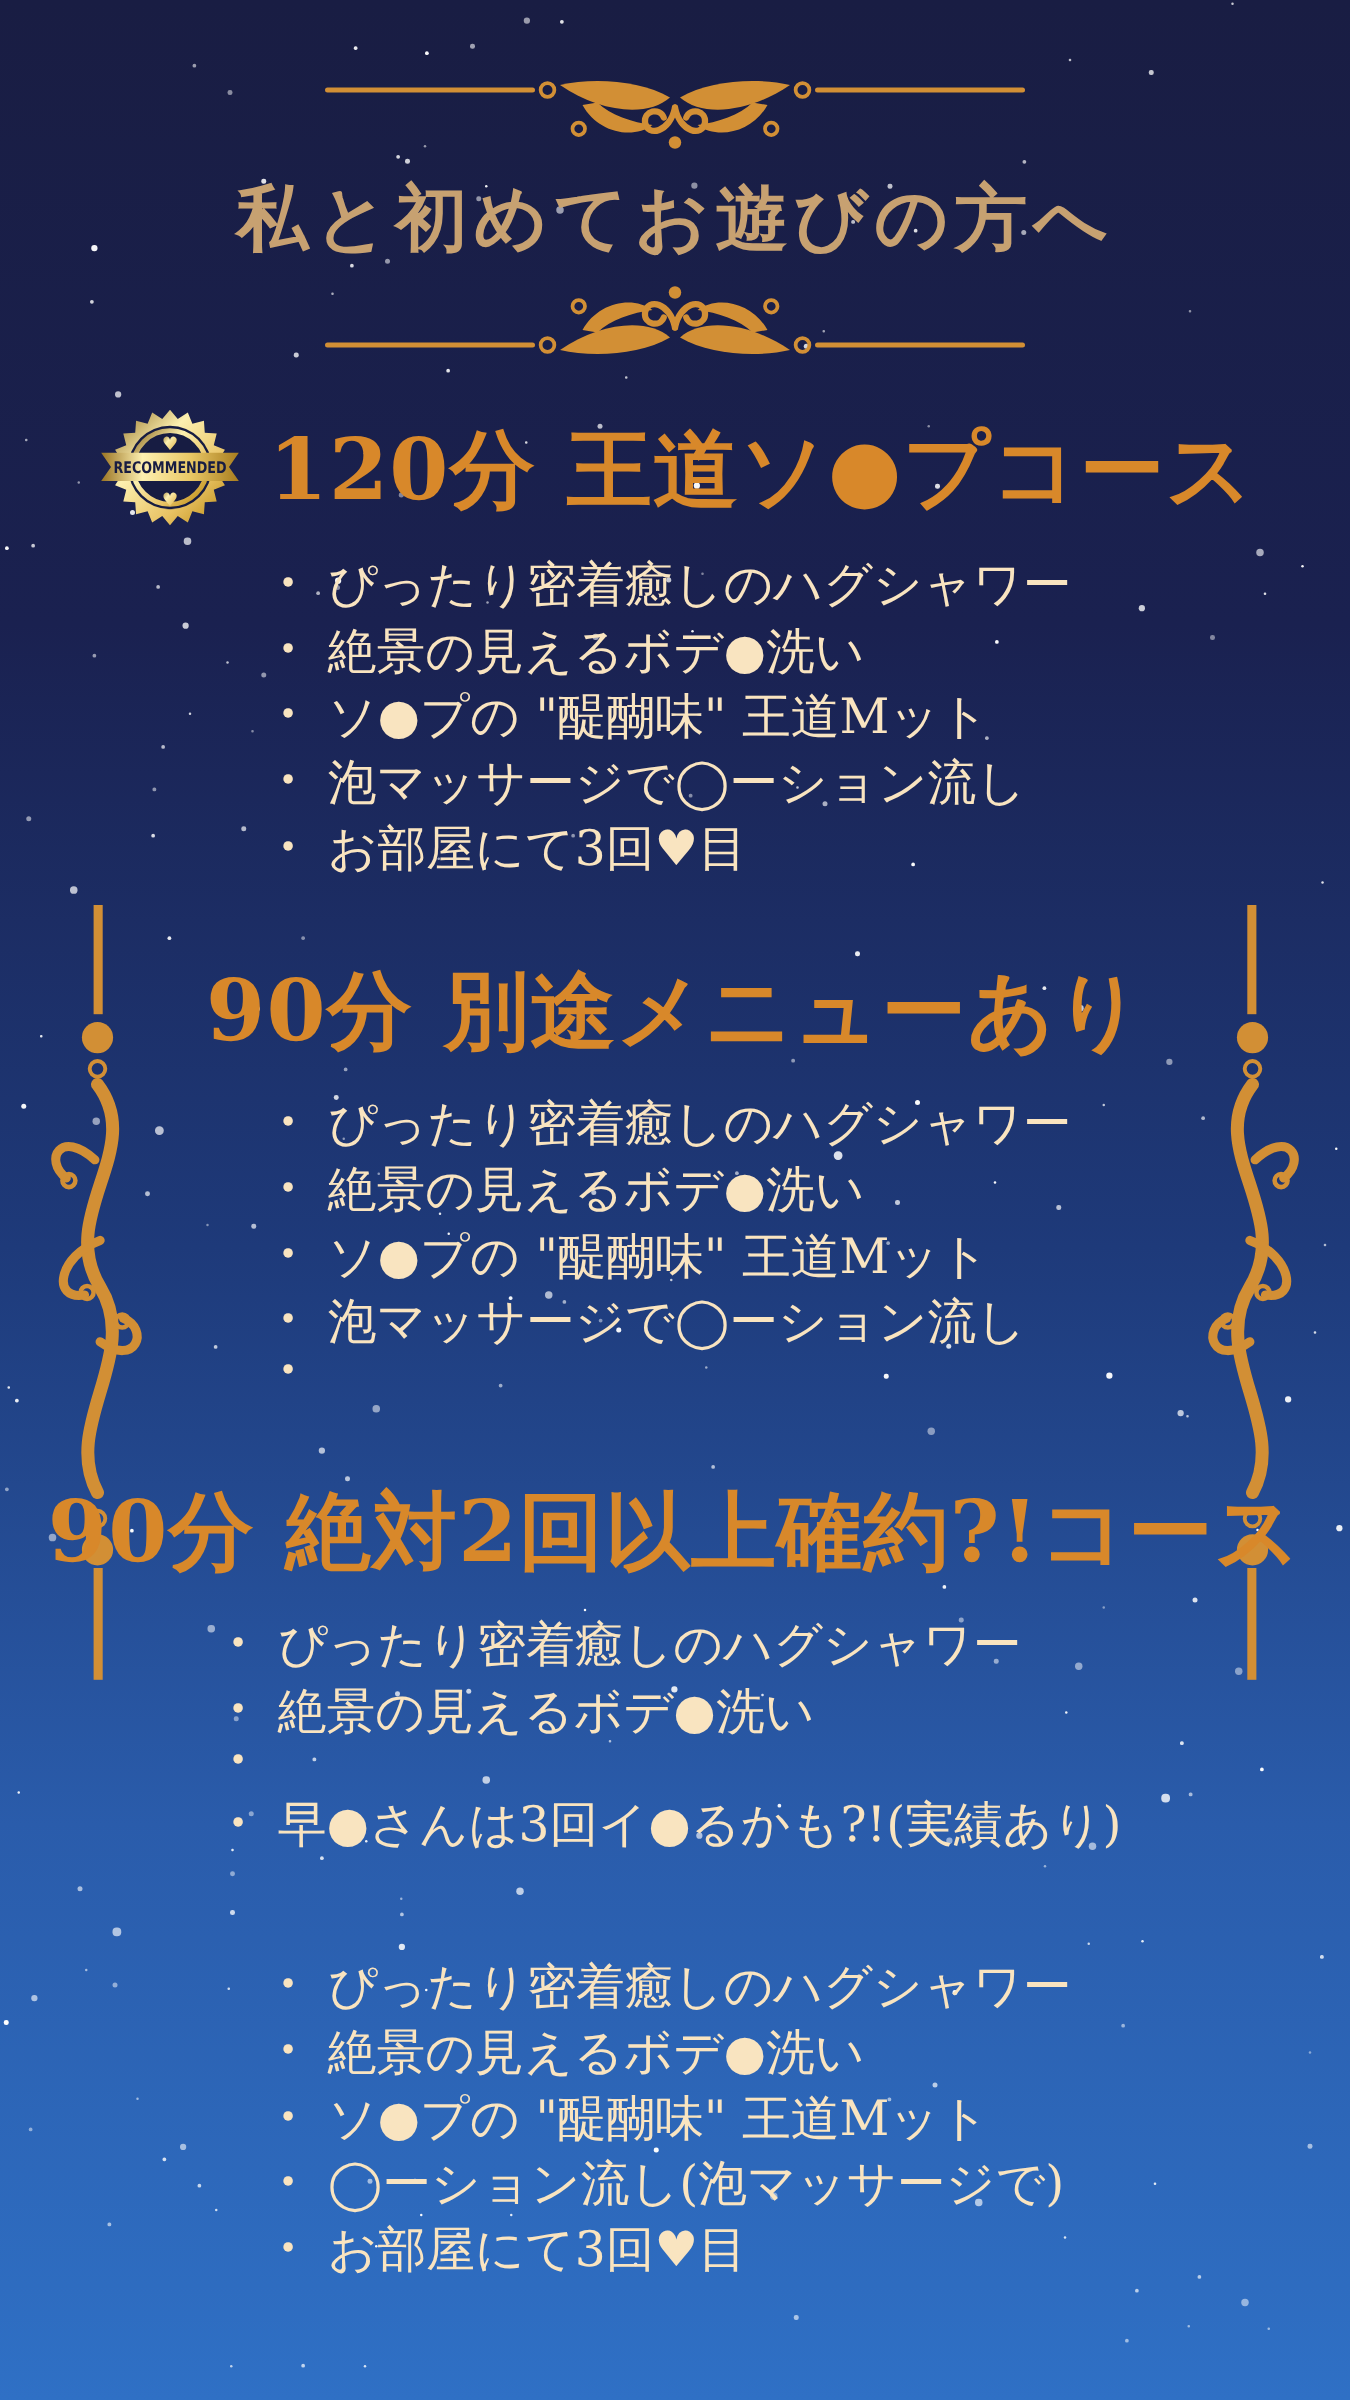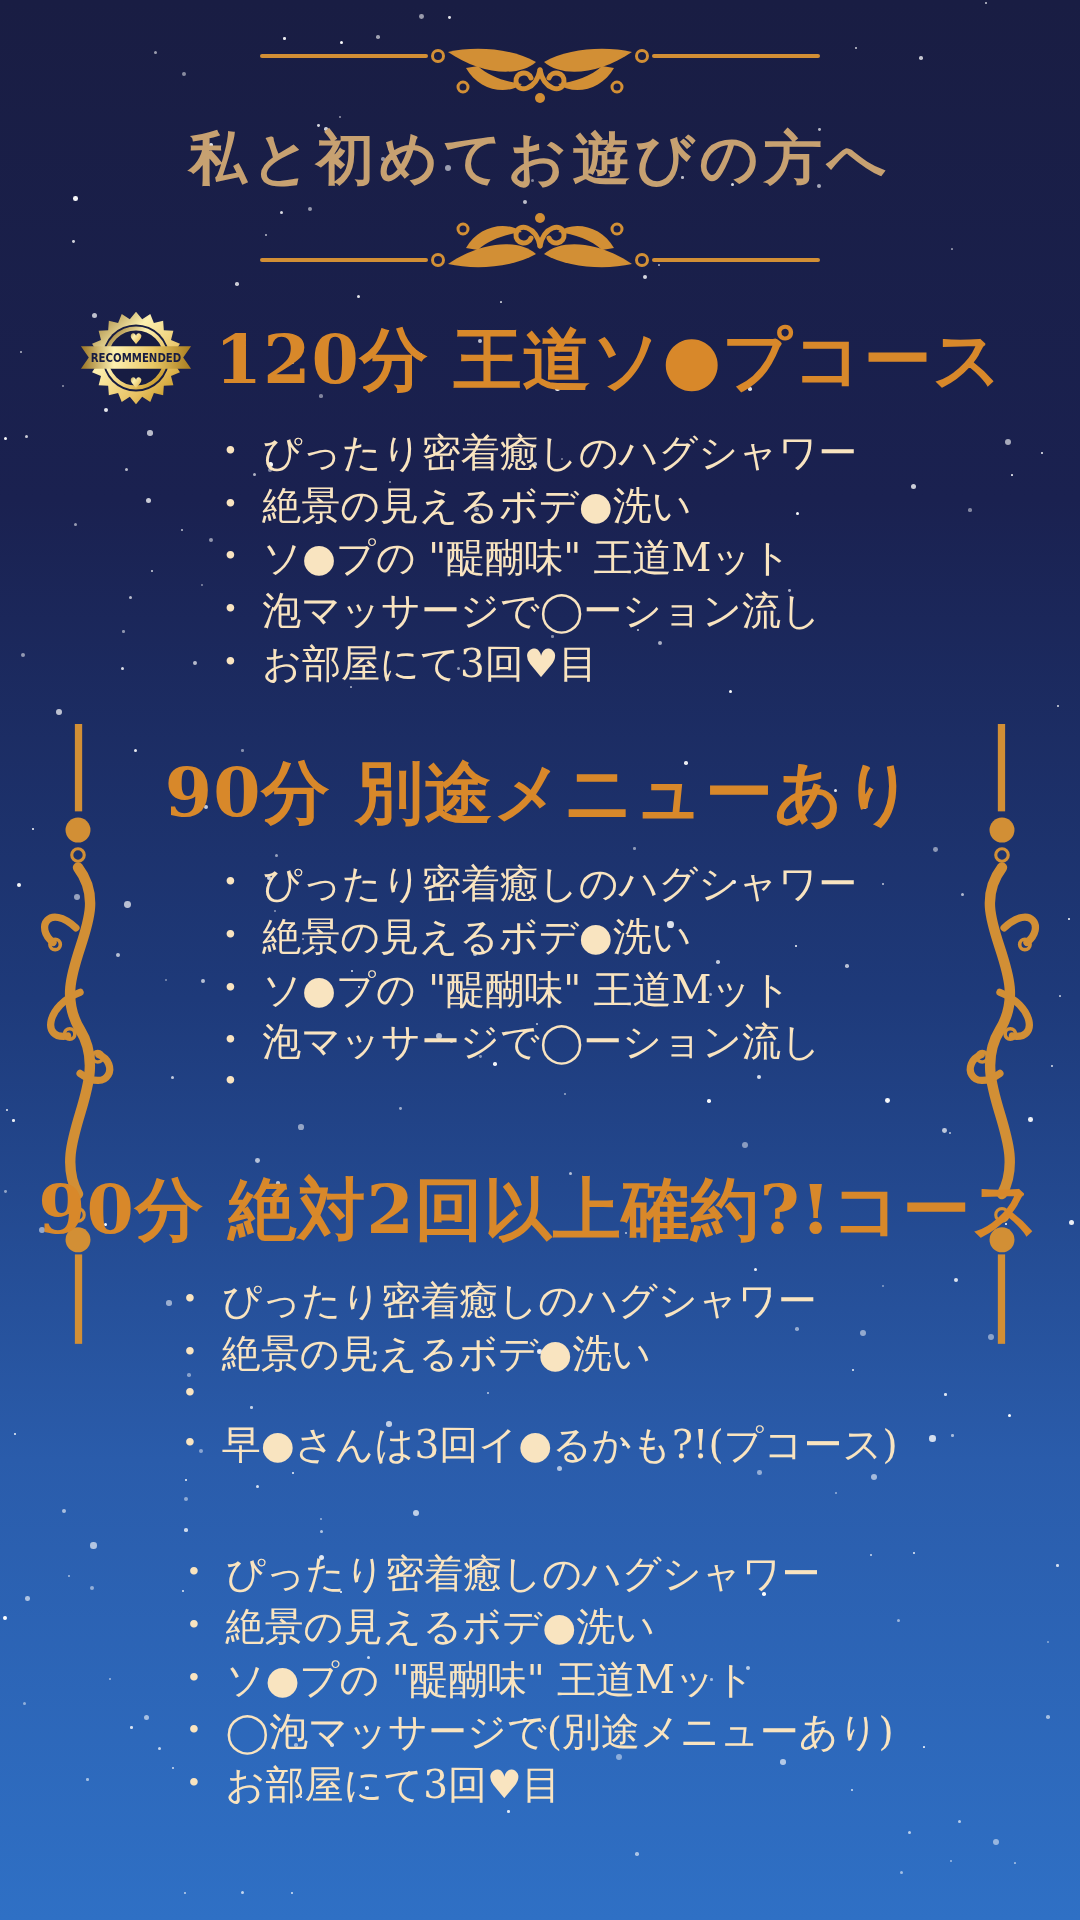--- a/index.html
+++ b/index.html
@@ -21,21 +21,21 @@
   .content{position:relative;z-index:2;}
 
   
   .divider{display:block;margin:0 auto;width:640px;height:84px;color:var(--gold,#d28f35);}
   .flip-v{transform:scaleY(-1);}
   .side-ornament{position:absolute;top:596px;width:104px;height:880px;color:var(--gold,#d28f35);z-index:1;}
   .side-ornament.left{left:26px;}
   .side-ornament.right{right:26px;transform:scaleX(-1);}
 
   
-  .header{padding-top:30px;text-align:center;}
+  .header{padding-top:46px;text-align:center;}
   .page-title{
     margin:6px 0 4px 0;
     font-size:58px;font-weight:bold;letter-spacing:5px;
     color:var(--tan,#c7a171);
   }
 
   
   .course-list{margin-top:26px;}
   .course{text-align:center;margin-bottom:54px;}
   .course-header{display:flex;justify-content:center;align-items:center;gap:20px;}
@@ -444,37 +444,37 @@
     <ul class="course-items"><li>
               <span class="dot">•</span>
               <span>ぴったり密着癒しのハグシャワー</span>
             </li><li>
               <span class="dot">•</span>
               <span>絶景の見えるボデ●洗い</span>
             </li><li>
               <span class="dot">•</span>
             </li><li>
               <span class="dot">•</span>
-              <span>早●さんは3回イ●るかも?!(プコース)</span>
+              <span>早●さんは3回イ●るかも?!(実績あり)</span>
             </li></ul>
   </section>
 
   <section class="course course-3">
     <ul class="course-items"><li>
               <span class="dot">•</span>
               <span>ぴったり密着癒しのハグシャワー</span>
             </li><li>
               <span class="dot">•</span>
               <span>絶景の見えるボデ●洗い</span>
             </li><li>
               <span class="dot">•</span>
               <span>ソ●プの "醍醐味" 王道Mット</span>
             </li><li>
               <span class="dot">•</span>
-              <span>◯泡マッサージで(別途メニューあり)</span>
+              <span>◯ーション流し(泡マッサージで)</span>
             </li><li>
               <span class="dot">•</span>
               <span>お部屋にて3回♥目</span>
             </li></ul>
   </section>
 </main>
 
   </div>
 </div>
 

